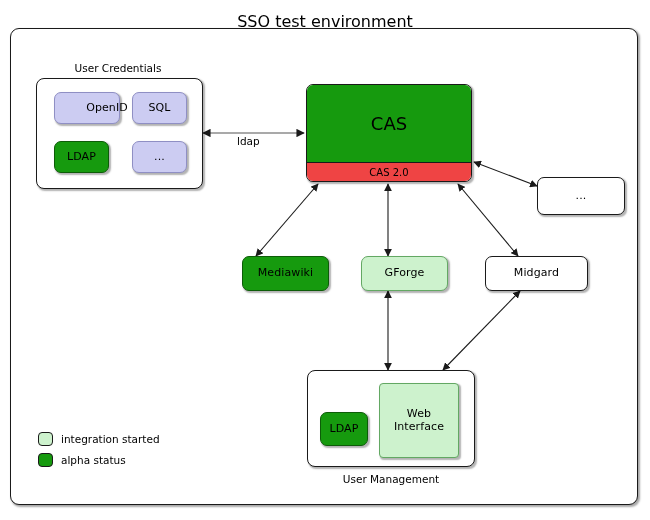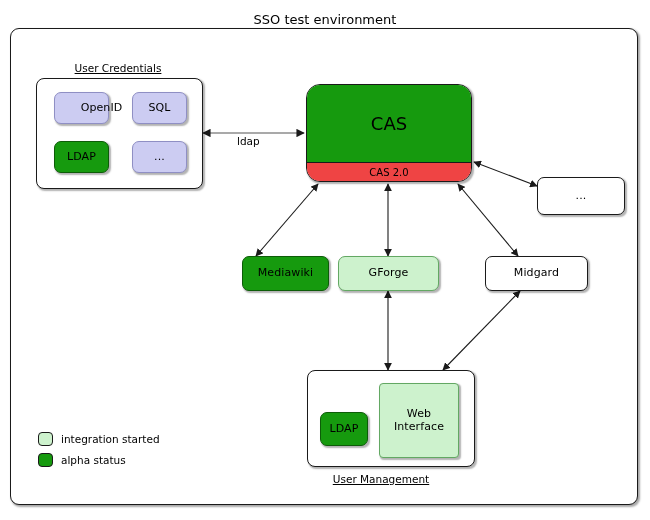--- a/index.html
+++ b/index.html
@@ -74,21 +74,20 @@
     box-shadow: 1.5px 1.5px 1.5px rgba(0,0,0,0.30);
   }
 
   .group-label {
     position: absolute;
     z-index: 3;
     font-size: 10.5px;
     color: #000;
     white-space: nowrap;
     text-align: center;
-    text-decoration: underline;
   }
 
   
   #outer-frame {
     position: absolute;
     left: 10px;
     top: 28px;
     width: 628px;
     height: 477px;
     box-sizing: border-box;
@@ -98,34 +97,34 @@
     box-shadow: 1.5px 1.5px 2px rgba(0,0,0,0.35);
     z-index: 0;
   }
 
   #diagram-title {
     position: absolute;
     left: 0;
     top: 12px;
     width: 650px;
     text-align: center;
-    font-size: 13px;
+    font-size: 16px;
     z-index: 4;
   }
 
   
   #cas-box {
     position: absolute;
     left: 306px;
     top: 84px;
     width: 166px;
     height: 98px;
     box-sizing: border-box;
     border: 1.6px solid #1a1a1a;
-    border-radius: 14px;
+    border-radius: 7px;
     background: #ffffff;
     box-shadow: 1.5px 1.5px 1.5px rgba(0,0,0,0.30);
     z-index: 2;
     overflow: hidden;
     display: flex;
     flex-direction: column;
   }
   #cas-body {
     flex: 1 1 auto;
     background: #169a0e;
@@ -211,48 +210,48 @@
 
     <line x1="520" y1="291" x2="443" y2="370" stroke="#1a1a1a" stroke-width="1.1" marker-start="url(#ah)" marker-end="url(#ah)"></line>
   </svg>
 
   <div class="edge-label" style="left:237px; top:135px;">ldap</div>
 
   <div class="group-label" style="left:36px; top:62px; width:164px;">User Credentials</div>
 
   <div class="group" style="left:36px; top:78px; width:167px; height:111px;"></div>
 
-  <div class="node lavender" style="left:54px; top:92px; width:55px; height:32px;padding-left:40px;">OpenID</div>
+  <div class="node lavender" style="left:54px; top:92px; width:66px; height:32px;padding-left:40px;">OpenID</div>
 
   <div class="node lavender" style="left:132px; top:92px; width:55px; height:32px;">SQL</div>
 
   <div class="node green" style="left:54px; top:141px; width:55px; height:32px;">LDAP</div>
 
   <div class="node lavender" style="left:132px; top:141px; width:55px; height:32px;">...</div>
 
   <div id="cas-box">
     <div id="cas-body">CAS</div>
     <div id="cas-version">CAS 2.0</div>
   </div>
 
   <div class="node" style="left:537px; top:177px; width:88px; height:38px;">...</div>
 
   <div class="node green" style="left:204px; top:256px; width:87px; height:35px;margin-left:38px;">Mediawiki</div>
 
-  <div class="node lgreen" style="left:338px; top:256px; width:101px; height:35px;">GForge</div>
+  <div class="node lgreen" style="left:361px; top:256px; width:87px; height:35px;">GForge</div>
 
   <div class="node" style="left:485px; top:256px; width:103px; height:35px;">Midgard</div>
 
   <div class="group" style="left:307px; top:370px; width:168px; height:97px;"></div>
 
   <div class="node green" style="left:320px; top:412px; width:48px; height:34px;">LDAP</div>
 
   <div class="node lgreen sq" style="left:379px; top:383px; width:80px; height:75px;">Web Interface</div>
 
-  <div class="group-label" style="left:297px; top:473px; width:168px;">User Management</div>
+  <div class="group-label" style="left:307px; top:473px; width:168px;">User Management</div>
 
   <div id="legend">
     <div class="legend-row">
       <span class="legend-swatch" style="background:#cdf2cd;"></span>
       <span class="legend-label">integration started</span>
     </div>
     <div class="legend-row">
       <span class="legend-swatch" style="background:#169a0e;"></span>
       <span class="legend-label">alpha status</span>
     </div>

